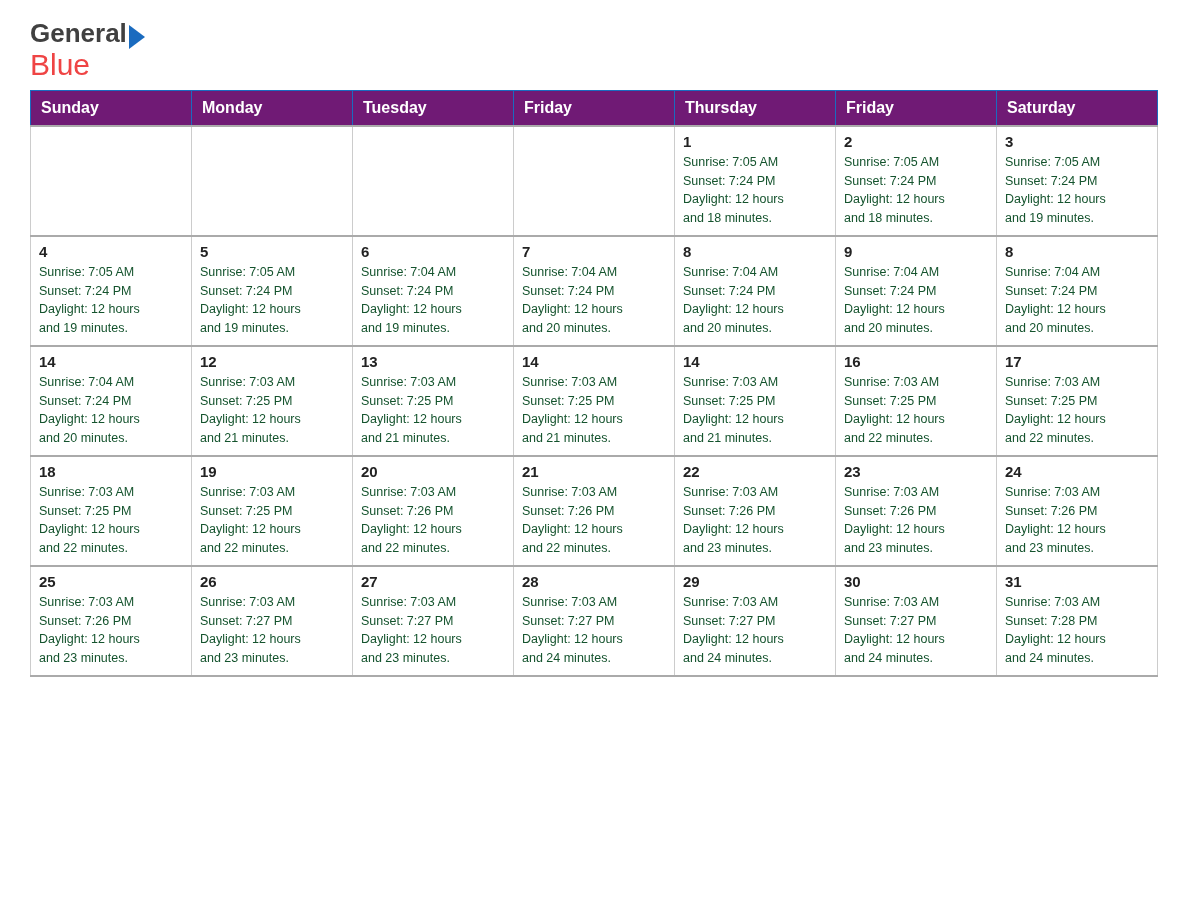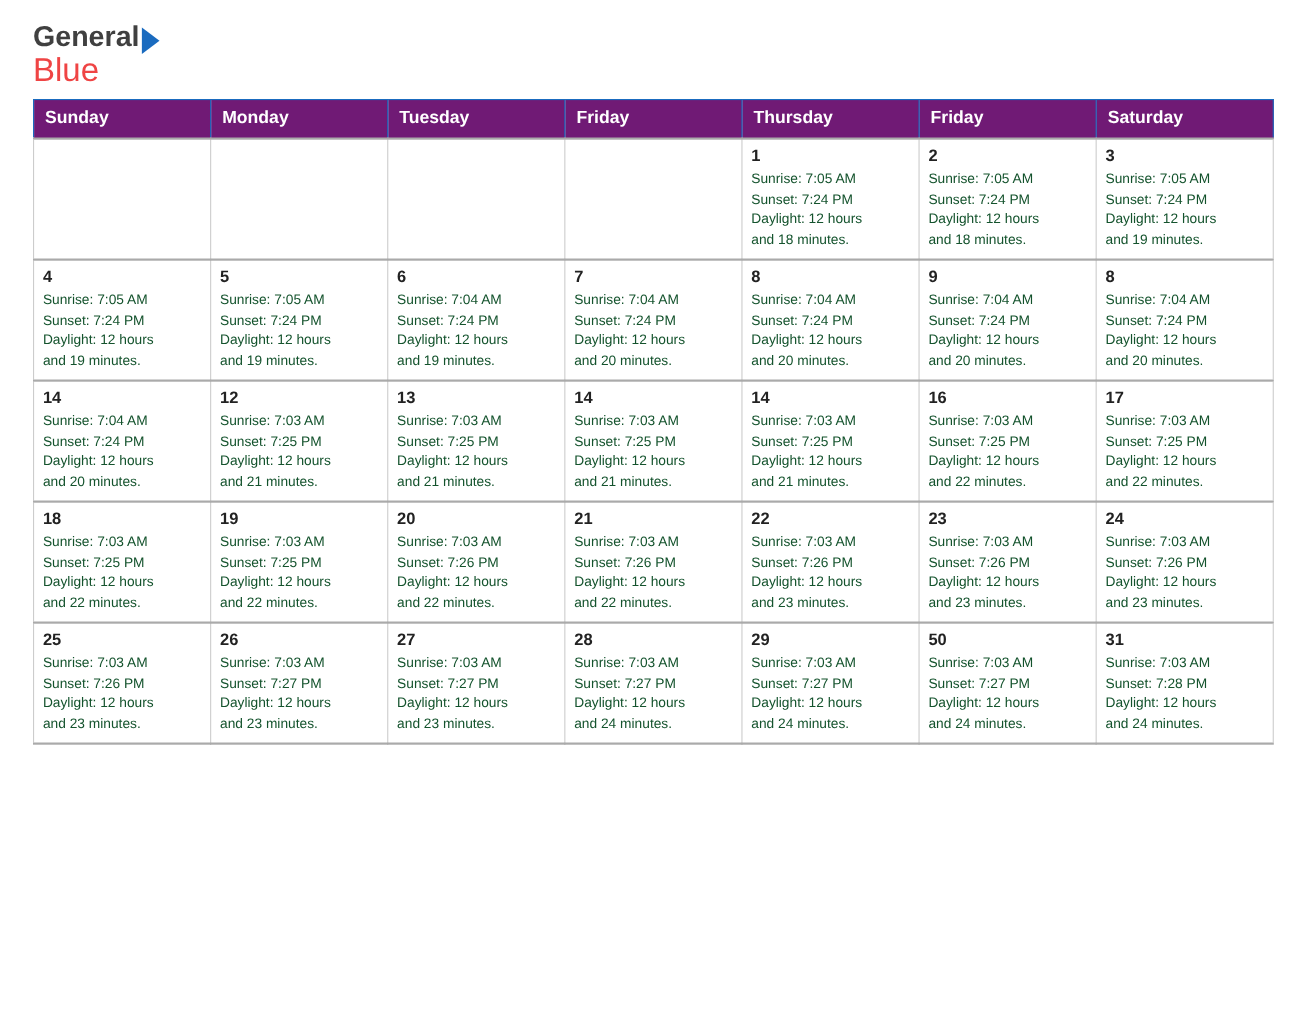--- a/index.html
+++ b/index.html
@@ -239,21 +239,21 @@
         </td>
         <td>
           <span class="day-number">28</span>
           <div class="day-info">Sunrise: 7:03 AM<br>Sunset: 7:27 PM<br>Daylight: 12 hours<br>and 24 minutes.</div>
         </td>
         <td>
           <span class="day-number">29</span>
           <div class="day-info">Sunrise: 7:03 AM<br>Sunset: 7:27 PM<br>Daylight: 12 hours<br>and 24 minutes.</div>
         </td>
         <td>
-          <span class="day-number">50</span>
+          <span class="day-number">30</span>
           <div class="day-info">Sunrise: 7:03 AM<br>Sunset: 7:27 PM<br>Daylight: 12 hours<br>and 24 minutes.</div>
         </td>
         <td>
           <span class="day-number">31</span>
           <div class="day-info">Sunrise: 7:03 AM<br>Sunset: 7:28 PM<br>Daylight: 12 hours<br>and 24 minutes.</div>
         </td>
       </tr>
     </tbody>
 </table>
 

